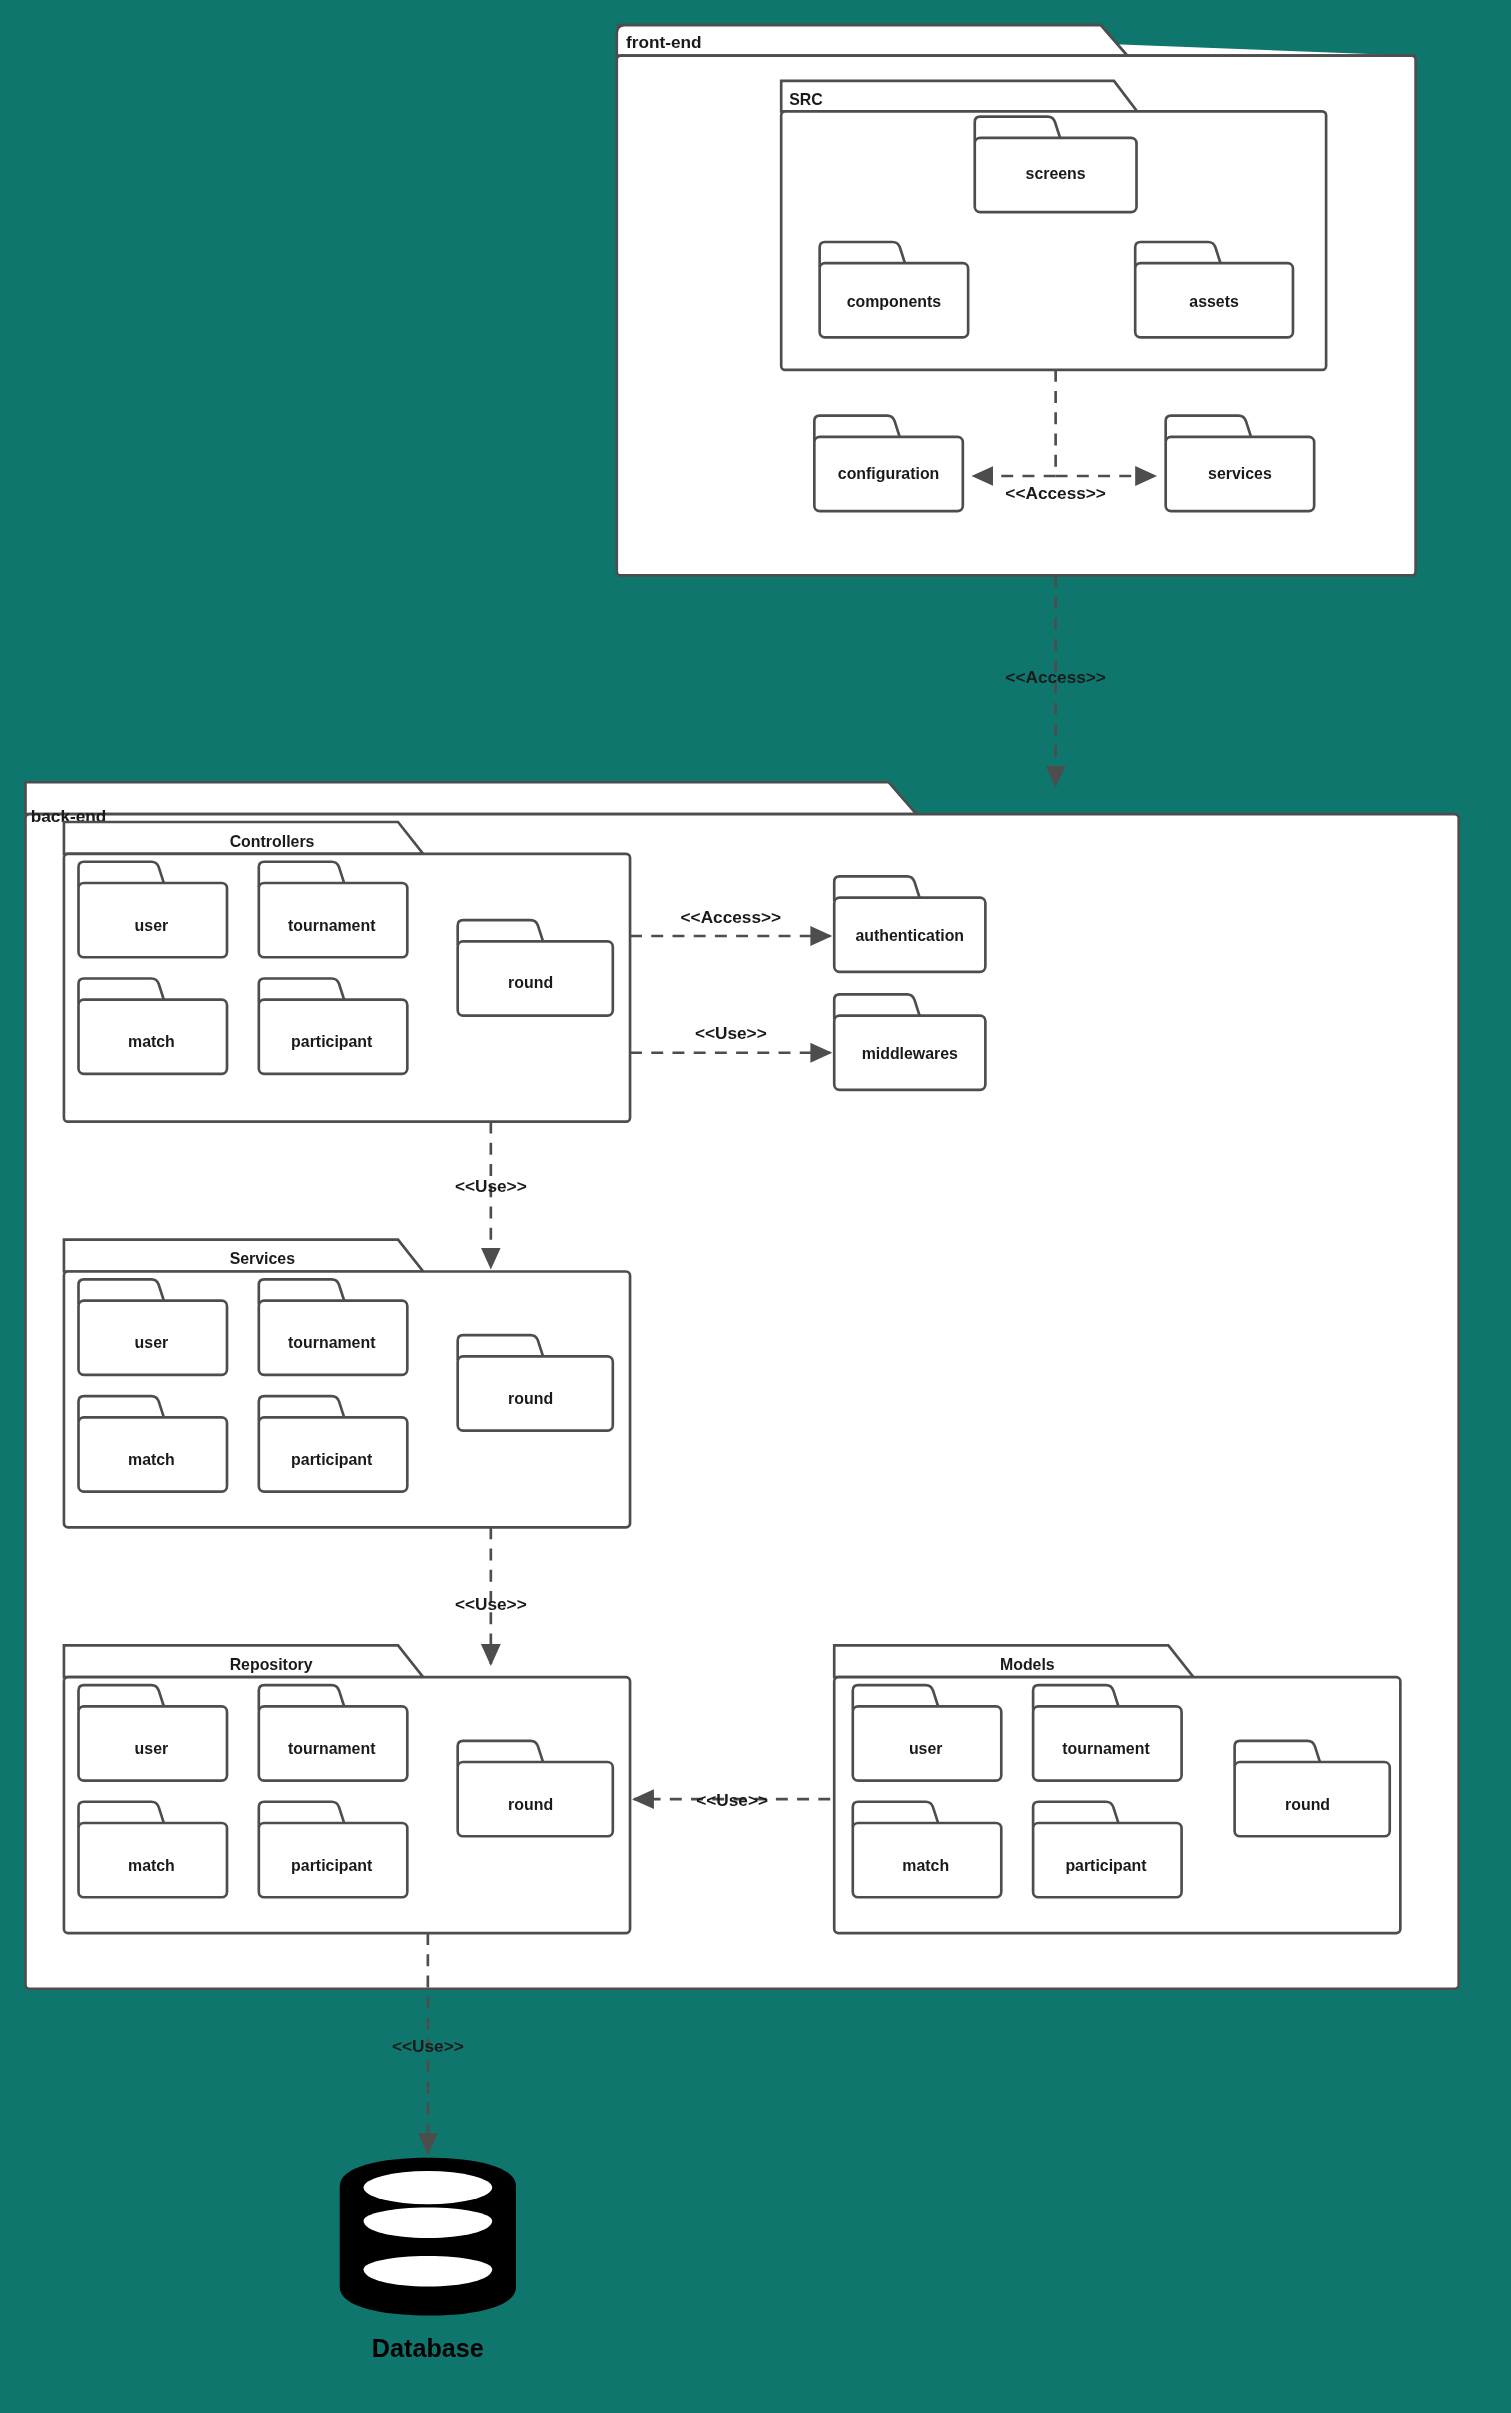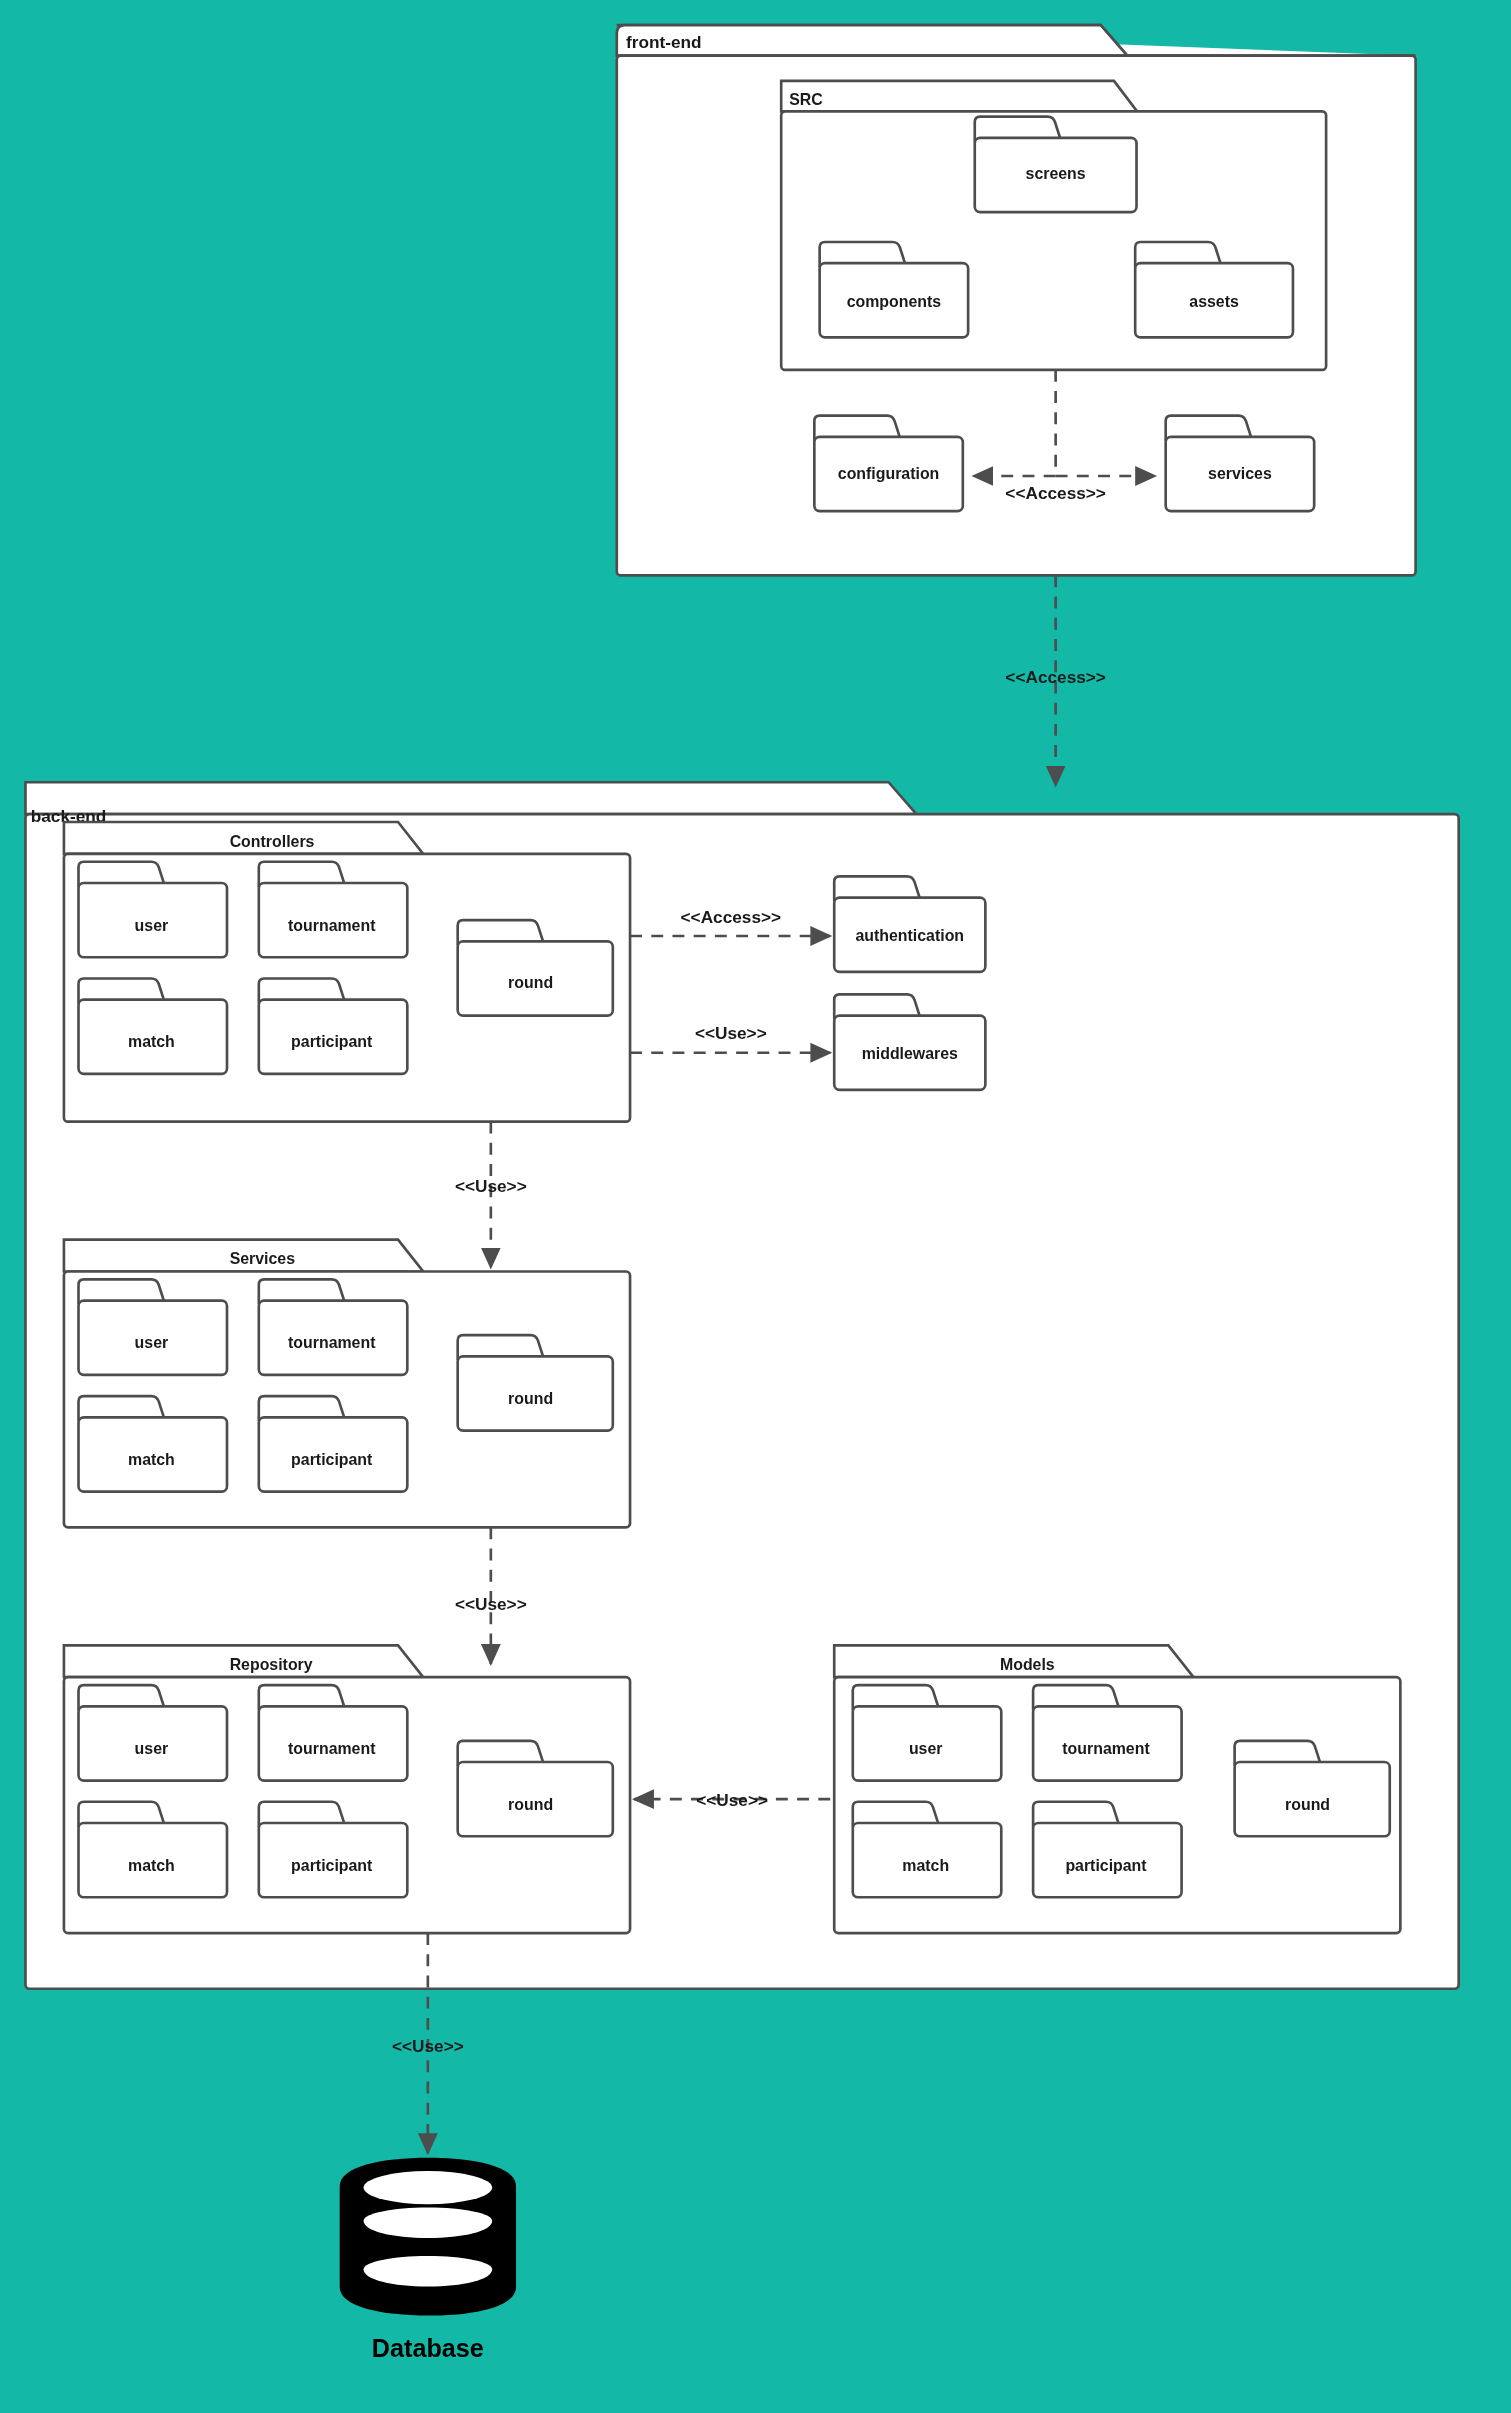--- a/index.html
+++ b/index.html
@@ -8,21 +8,21 @@
     padding: 0;
     background: #ffffff;
   }
   body {
     font-family: "Liberation Sans", sans-serif;
   }
   #diagram-root {
     position: relative;
     width: 1512px;
     height: 2413px;
-    background: #14b8a6;
+    background: #0f766e;
     overflow: hidden;
   }
   svg#diagram-svg {
     display: block;
     width: 1512px;
     height: 2413px;
   }
   .pkg-body {
     fill: #ffffff;
     stroke: #4d4d4d;

